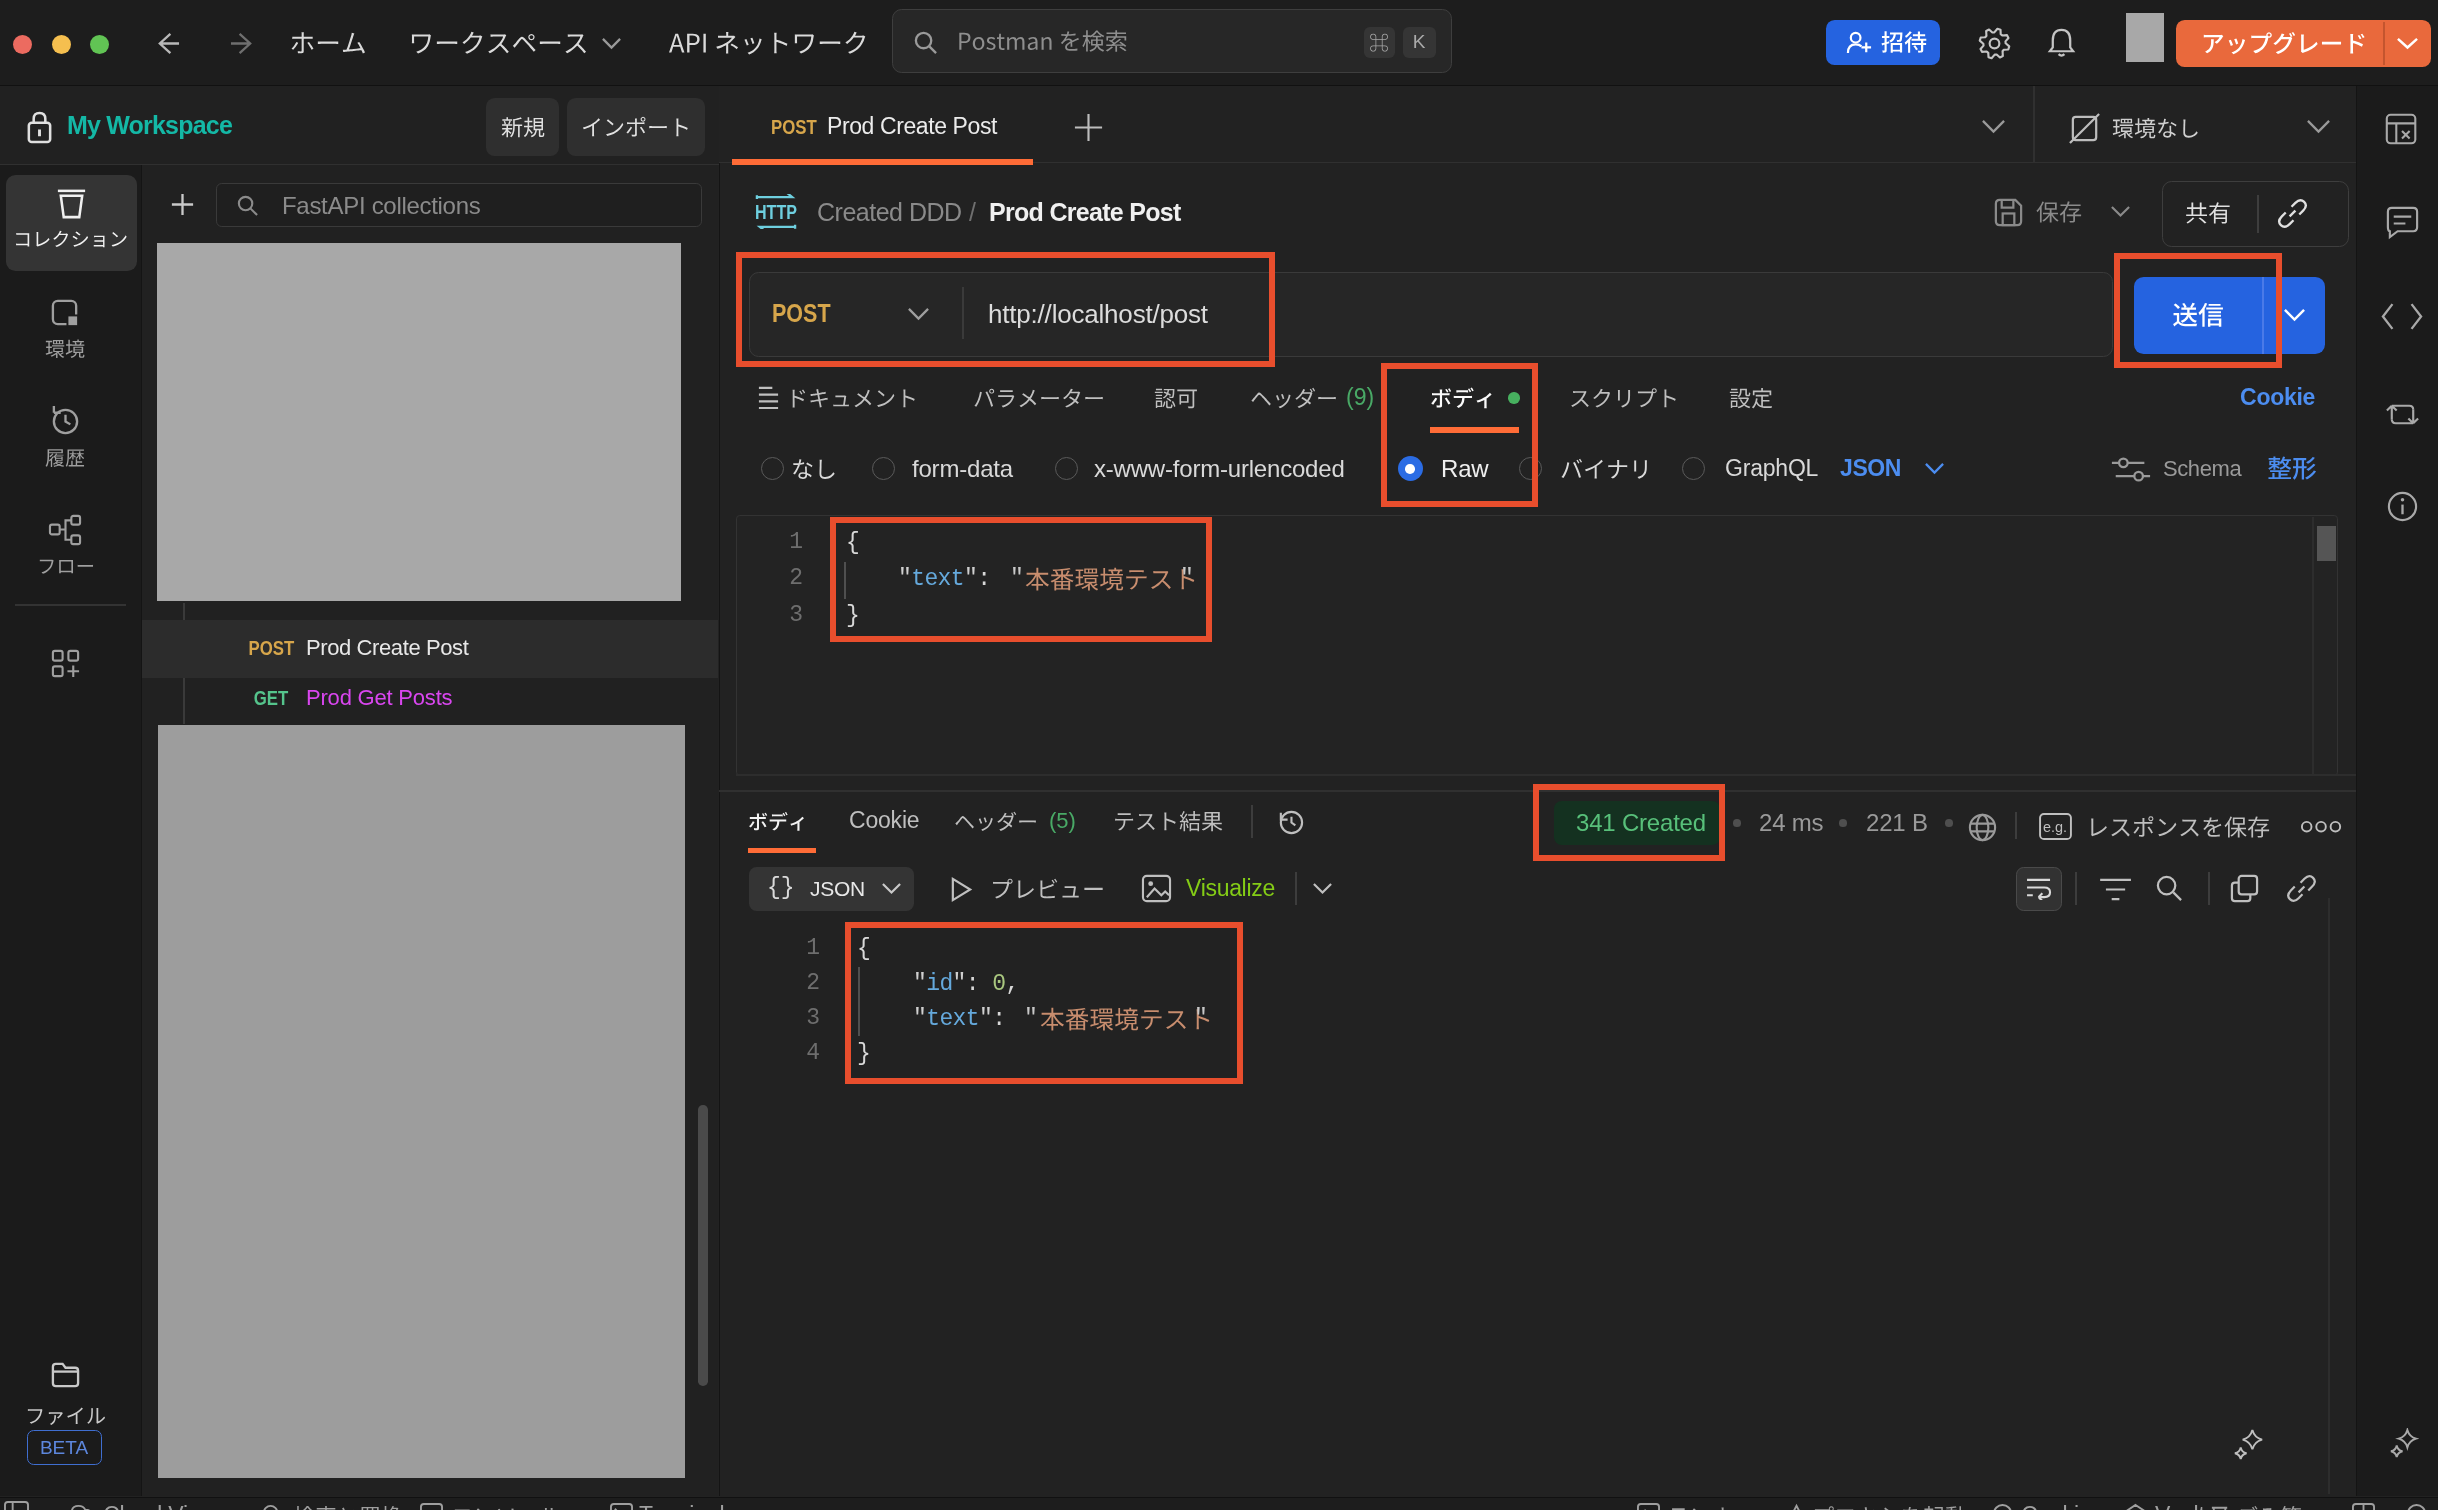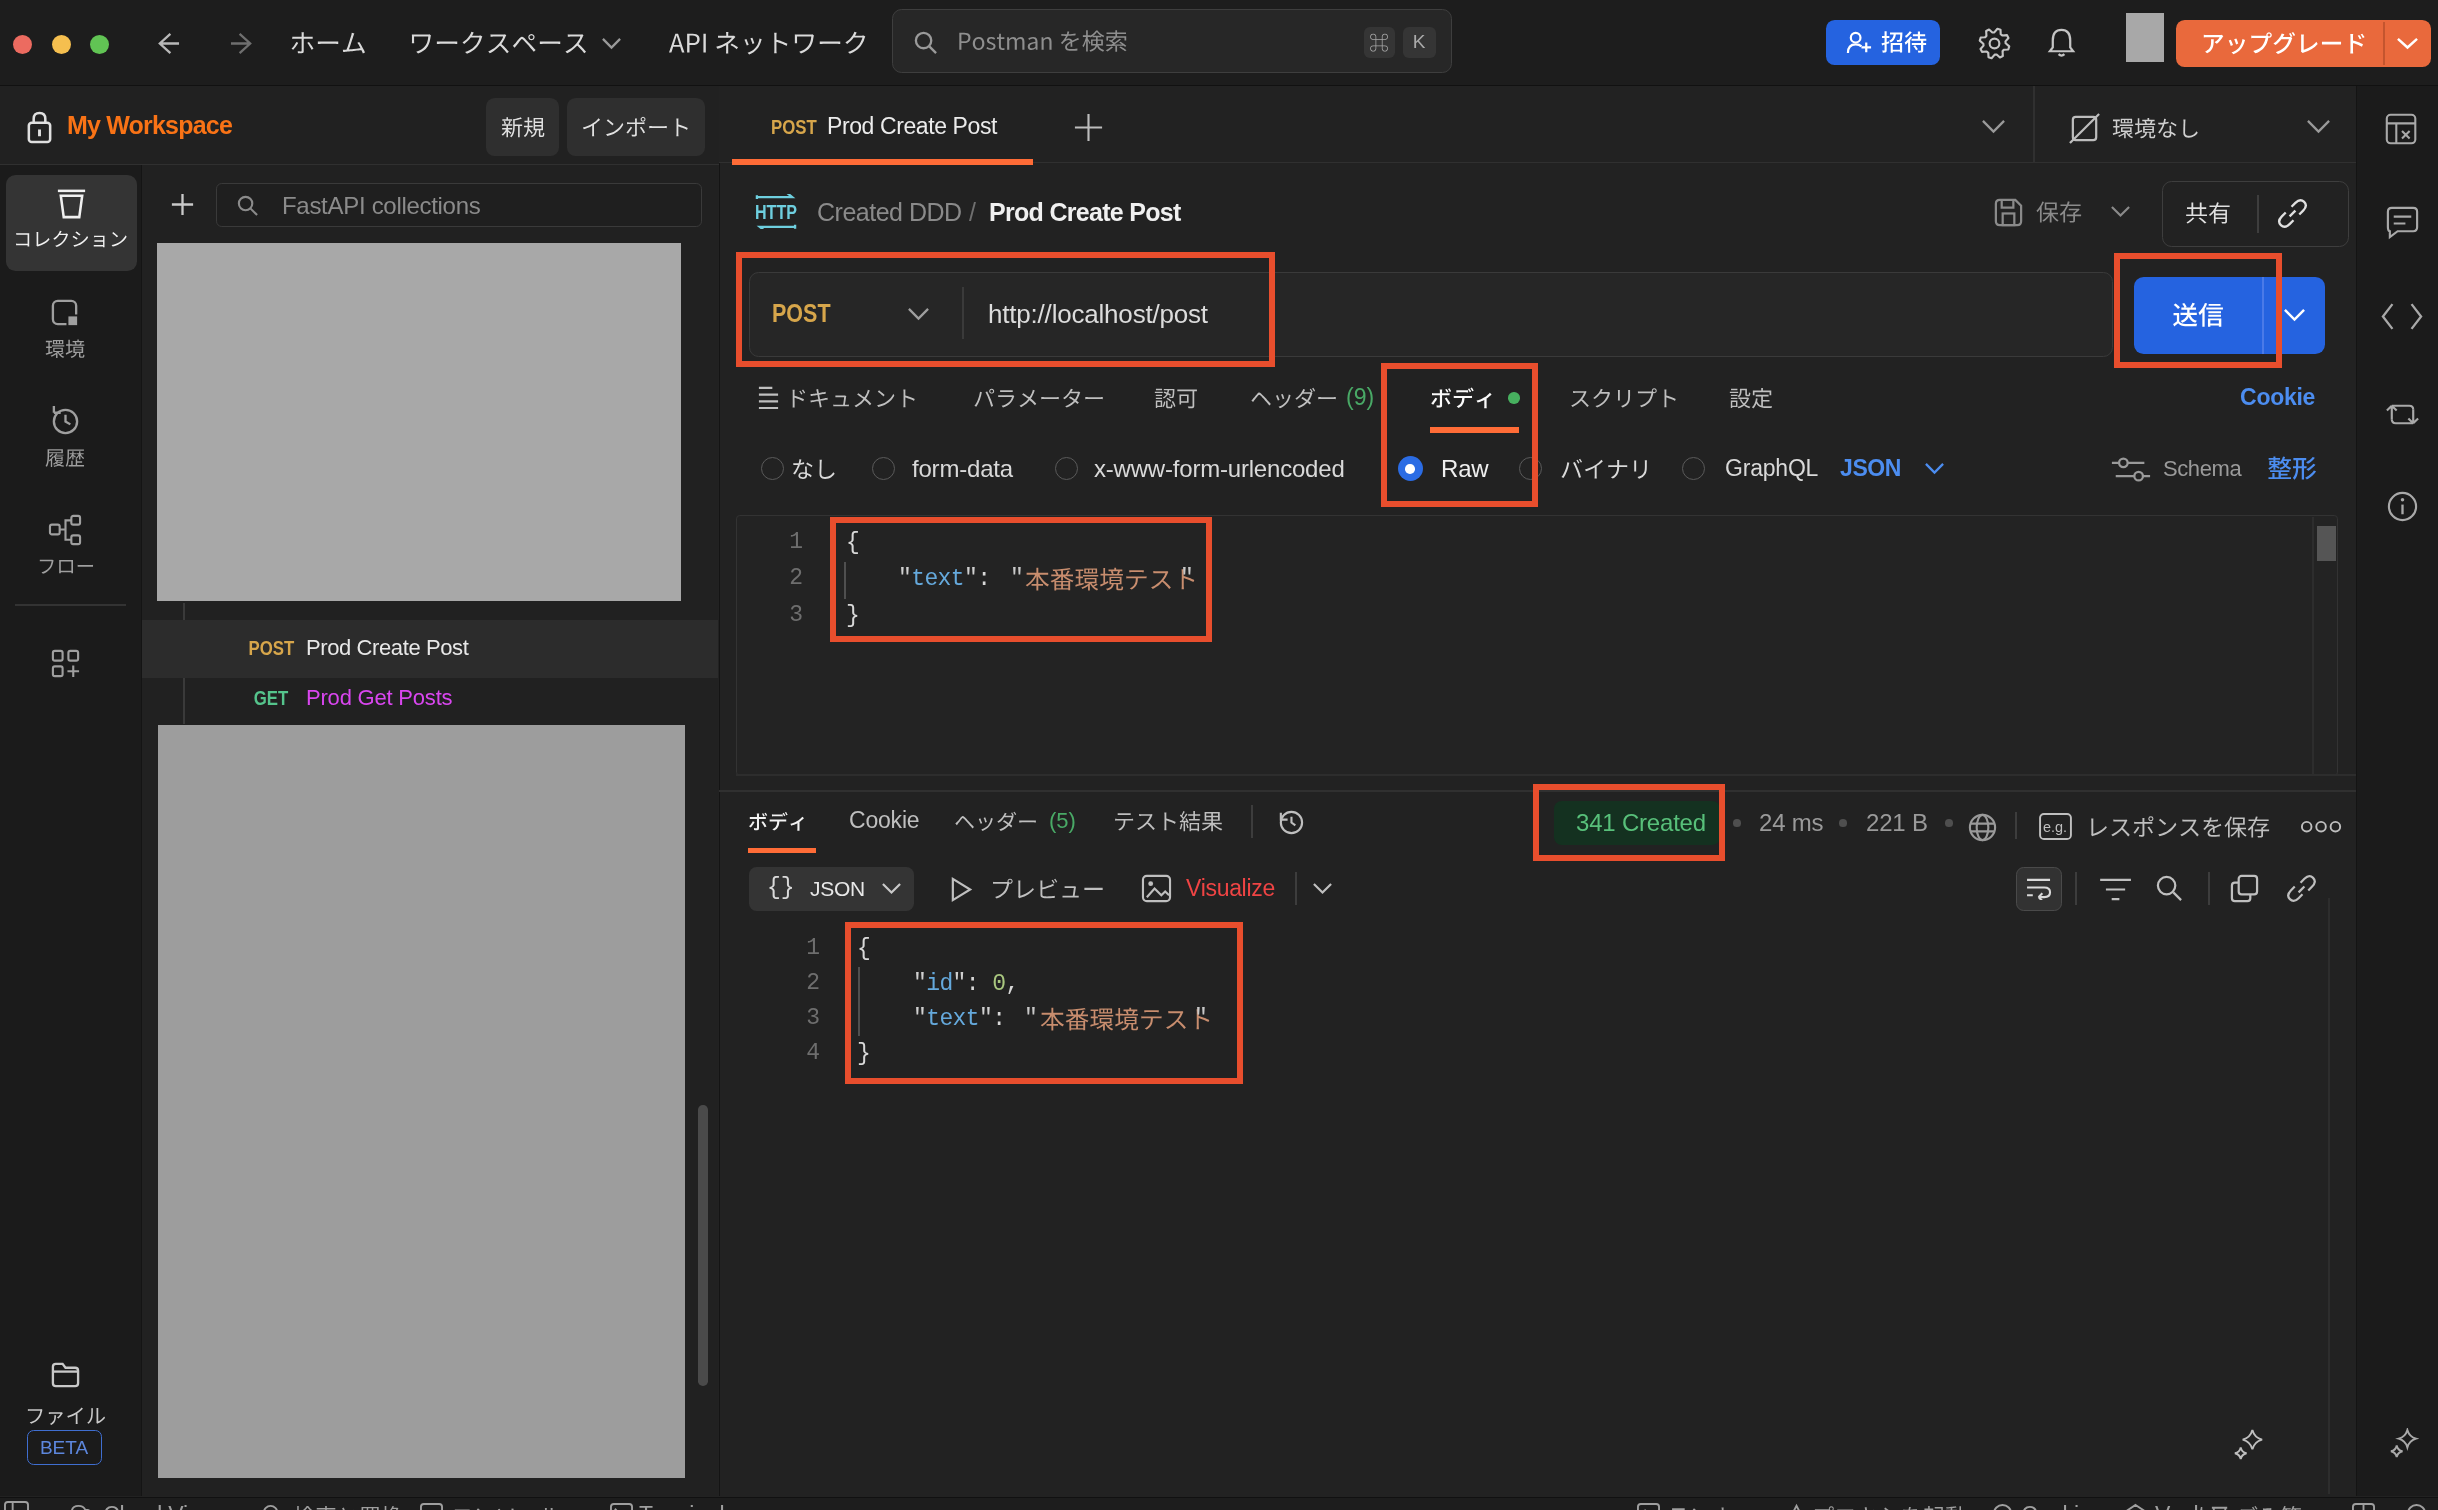--- a/index.html
+++ b/index.html
@@ -74,21 +74,21 @@
     </svg>
 <svg style="position:absolute;left:2396px;top:37px" width="23" height="13.4" viewBox="0 0 24 14" fill="none">
       <path d="M2 2 L12 11 L22 2" stroke="#fff" stroke-width="2.6"></path>
     </svg>
 <div style="position:absolute;left:0px;top:86px;width:719px;height:79px;background:#212121;border-bottom:1.9px solid #303030"></div>
 <svg style="position:absolute;left:24px;top:110px" width="31" height="37" viewBox="0 0 32 38" fill="none">
       <rect x="5" y="13" width="22" height="20" rx="3" stroke="#e0e0e0" stroke-width="2.6"></rect>
       <path d="M10 13 V9 Q10 3 16 3 Q22 3 22 9 V13" stroke="#e0e0e0" stroke-width="2.6"></path>
       <rect x="14.5" y="20" width="3" height="7" fill="#e0e0e0"></rect>
     </svg>
-<div style="position:absolute;left:67px;top:126px;margin-top:-13px;line-height:25px;font-size:25px;color:#f97316;font-weight:700;letter-spacing:-0.8px;font-family:'Liberation Sans', sans-serif;white-space:pre;text-align:center;">My Workspace</div>
+<div style="position:absolute;left:67px;top:126px;margin-top:-13px;line-height:25px;font-size:25px;color:#14b8a6;font-weight:700;letter-spacing:-0.8px;font-family:'Liberation Sans', sans-serif;white-space:pre;text-align:center;">My Workspace</div>
 <div style="position:absolute;left:486px;top:98px;width:73px;height:58px;background:#2f2f2f;border-radius:8.6px"></div>
 <svg style="position:absolute;left:501px;top:110px;overflow:visible" width="46" height="35" viewBox="0 -26.4 48 36">
       <path fill="#e0e0e0" d="M13.5 -11.6H22.1V-9.9H13.5ZM1.4 -16.9H11.6V-15.5H1.4ZM1.2 -7.8H11.7V-6.3H1.2ZM1.1 -11.7H11.8V-10.2H1.1ZM17.8 -10.9H19.5V1.7H17.8ZM5.7 -19.2H7.3V-16.2H5.7ZM5.7 -10.5H7.3V1.8H5.7ZM12.7 -17.4 14.8 -16.8Q14.8 -16.5 14.3 -16.5V-9.4Q14.3 -8.1 14.2 -6.6Q14.1 -5.1 13.7 -3.6Q13.3 -2.1 12.6 -0.7Q11.9 0.7 10.7 1.9Q10.6 1.7 10.3 1.5Q10.1 1.3 9.9 1.1Q9.6 0.9 9.4 0.8Q10.5 -0.3 11.2 -1.6Q11.8 -2.8 12.2 -4.2Q12.5 -5.5 12.6 -6.8Q12.7 -8.2 12.7 -9.4ZM20.4 -19.1 21.8 -17.8Q20.7 -17.3 19.3 -16.9Q17.9 -16.5 16.5 -16.1Q15.0 -15.8 13.6 -15.6Q13.6 -15.8 13.4 -16.2Q13.2 -16.6 13.1 -16.9Q14.4 -17.2 15.8 -17.5Q17.1 -17.8 18.3 -18.2Q19.6 -18.6 20.4 -19.1ZM7.2 -5.9Q7.5 -5.7 8.0 -5.2Q8.5 -4.8 9.2 -4.3Q9.8 -3.8 10.3 -3.4Q10.8 -3.0 11.0 -2.8L10.0 -1.5Q9.7 -1.8 9.2 -2.3Q8.7 -2.8 8.2 -3.3Q7.6 -3.9 7.1 -4.3Q6.6 -4.8 6.2 -5.1ZM2.8 -15.0 4.2 -15.3Q4.5 -14.6 4.8 -13.7Q5.1 -12.7 5.1 -12.1L3.7 -11.7Q3.6 -12.4 3.4 -13.3Q3.1 -14.2 2.8 -15.0ZM8.7 -15.4 10.3 -15.0Q9.9 -14.2 9.6 -13.3Q9.2 -12.4 8.9 -11.7L7.5 -12.1Q7.7 -12.5 8.0 -13.1Q8.2 -13.7 8.4 -14.3Q8.6 -14.9 8.7 -15.4ZM5.7 -7.0 6.9 -6.5Q6.4 -5.3 5.5 -4.0Q4.7 -2.7 3.7 -1.7Q2.7 -0.6 1.8 0.2Q1.6 -0.1 1.3 -0.5Q0.9 -0.9 0.6 -1.1Q1.6 -1.7 2.5 -2.6Q3.5 -3.6 4.3 -4.8Q5.1 -5.9 5.7 -7.0Z M24.5 -15.5H32.7V-13.9H24.5ZM24.0 -10.2H33.1V-8.6H24.0ZM27.8 -19.1H29.4V-11.1Q29.4 -9.6 29.3 -7.9Q29.2 -6.2 28.8 -4.5Q28.3 -2.8 27.4 -1.2Q26.6 0.3 25.0 1.6Q24.9 1.4 24.7 1.2Q24.5 0.9 24.3 0.7Q24.1 0.5 23.9 0.3Q25.3 -0.7 26.1 -2.1Q26.9 -3.6 27.2 -5.1Q27.6 -6.7 27.7 -8.2Q27.8 -9.8 27.8 -11.1ZM29.1 -7.4Q29.3 -7.2 29.7 -6.8Q30.2 -6.3 30.7 -5.7Q31.2 -5.2 31.7 -4.6Q32.2 -4.0 32.6 -3.6Q33.0 -3.1 33.2 -2.9L32.0 -1.6Q31.7 -2.1 31.2 -2.7Q30.7 -3.4 30.1 -4.2Q29.5 -4.9 28.9 -5.6Q28.4 -6.2 28.0 -6.6ZM35.6 -13.2V-10.9H42.2V-13.2ZM35.6 -9.5V-7.2H42.2V-9.5ZM35.6 -16.9V-14.6H42.2V-16.9ZM34.0 -18.4H43.8V-5.6H34.0ZM39.5 -6.3H41.1V-0.7Q41.1 -0.3 41.2 -0.2Q41.3 -0.1 41.7 -0.1Q41.8 -0.1 42.1 -0.1Q42.4 -0.1 42.7 -0.1Q43.0 -0.1 43.1 -0.1Q43.4 -0.1 43.5 -0.3Q43.6 -0.5 43.7 -1.1Q43.7 -1.8 43.8 -3.2Q43.9 -3.0 44.2 -2.9Q44.5 -2.7 44.7 -2.7Q45.0 -2.6 45.2 -2.5Q45.2 -0.9 45.0 -0.1Q44.8 0.8 44.4 1.1Q44.0 1.4 43.3 1.4Q43.2 1.4 42.9 1.4Q42.7 1.4 42.4 1.4Q42.1 1.4 41.8 1.4Q41.5 1.4 41.4 1.4Q40.6 1.4 40.2 1.2Q39.8 1.1 39.6 0.6Q39.5 0.1 39.5 -0.7ZM35.9 -6.0H37.5Q37.4 -4.6 37.0 -3.4Q36.7 -2.2 36.1 -1.2Q35.5 -0.3 34.5 0.5Q33.5 1.3 31.9 1.8Q31.8 1.5 31.5 1.1Q31.2 0.8 30.9 0.5Q32.8 -0.1 33.8 -1.0Q34.8 -2.0 35.2 -3.2Q35.7 -4.5 35.9 -6.0Z"></path>
     </svg>
 <div style="position:absolute;left:567px;top:98px;width:138px;height:58px;background:#2f2f2f;border-radius:8.6px"></div>
 <svg style="position:absolute;left:581px;top:110px;overflow:visible" width="112" height="35" viewBox="0 -26.4 117 36">
       <path fill="#e0e0e0" d="M2.0 -8.3Q5.0 -9.1 7.5 -10.3Q10.1 -11.4 12.0 -12.6Q13.2 -13.4 14.4 -14.2Q15.5 -15.1 16.5 -16.1Q17.5 -17.1 18.3 -18.0L19.9 -16.6Q18.9 -15.6 17.7 -14.6Q16.6 -13.6 15.4 -12.7Q14.1 -11.8 12.8 -10.9Q11.5 -10.1 9.9 -9.3Q8.3 -8.5 6.5 -7.8Q4.7 -7.1 2.9 -6.5ZM11.7 -11.6 13.6 -12.2V-1.7Q13.6 -1.3 13.6 -0.8Q13.7 -0.3 13.7 0.1Q13.7 0.5 13.8 0.7H11.5Q11.6 0.5 11.6 0.1Q11.6 -0.3 11.6 -0.8Q11.7 -1.3 11.7 -1.7Z M28.2 -16.9Q28.8 -16.4 29.6 -15.8Q30.4 -15.2 31.3 -14.5Q32.1 -13.9 32.9 -13.2Q33.6 -12.6 34.1 -12.1L32.6 -10.6Q32.2 -11.1 31.5 -11.7Q30.8 -12.4 30.0 -13.1Q29.2 -13.8 28.4 -14.4Q27.6 -15.0 26.9 -15.5ZM26.2 -1.4Q28.3 -1.7 29.9 -2.3Q31.6 -2.8 33.0 -3.5Q34.4 -4.1 35.4 -4.8Q37.2 -5.9 38.7 -7.4Q40.2 -8.8 41.3 -10.3Q42.5 -11.9 43.1 -13.3L44.2 -11.3Q43.4 -9.9 42.3 -8.4Q41.2 -6.9 39.7 -5.6Q38.3 -4.2 36.5 -3.1Q35.4 -2.4 34.0 -1.7Q32.6 -1.0 31.0 -0.5Q29.4 0.1 27.5 0.4Z M63.4 -17.0Q63.4 -16.4 63.8 -16.0Q64.2 -15.5 64.8 -15.5Q65.4 -15.5 65.9 -16.0Q66.3 -16.4 66.3 -17.0Q66.3 -17.6 65.9 -18.0Q65.4 -18.5 64.8 -18.5Q64.2 -18.5 63.8 -18.0Q63.4 -17.6 63.4 -17.0ZM62.3 -17.0Q62.3 -17.7 62.6 -18.3Q63.0 -18.8 63.6 -19.2Q64.1 -19.5 64.8 -19.5Q65.5 -19.5 66.1 -19.2Q66.7 -18.8 67.0 -18.3Q67.3 -17.7 67.3 -17.0Q67.3 -16.3 67.0 -15.7Q66.7 -15.2 66.1 -14.8Q65.5 -14.5 64.8 -14.5Q64.1 -14.5 63.6 -14.8Q63.0 -15.2 62.6 -15.7Q62.3 -16.3 62.3 -17.0ZM58.5 -17.7Q58.4 -17.6 58.4 -17.3Q58.4 -17.0 58.3 -16.7Q58.3 -16.3 58.3 -16.1Q58.3 -15.5 58.3 -14.7Q58.3 -13.9 58.3 -13.1Q58.3 -12.4 58.3 -11.8Q58.3 -11.4 58.3 -10.5Q58.3 -9.6 58.3 -8.5Q58.3 -7.4 58.3 -6.2Q58.3 -5.1 58.3 -4.0Q58.3 -2.9 58.3 -2.1Q58.3 -1.3 58.3 -0.8Q58.3 0.1 57.9 0.5Q57.4 1.0 56.3 1.0Q55.9 1.0 55.3 1.0Q54.7 0.9 54.1 0.9Q53.6 0.9 53.1 0.8L52.9 -1.0Q53.7 -0.9 54.4 -0.8Q55.1 -0.7 55.6 -0.7Q56.0 -0.7 56.2 -1.0Q56.5 -1.2 56.5 -1.6Q56.5 -1.9 56.5 -2.7Q56.5 -3.5 56.5 -4.6Q56.5 -5.6 56.5 -6.8Q56.5 -7.9 56.5 -9.0Q56.5 -10.0 56.5 -10.8Q56.5 -11.5 56.5 -11.8Q56.5 -12.2 56.5 -13.0Q56.5 -13.8 56.5 -14.6Q56.5 -15.5 56.5 -16.1Q56.5 -16.5 56.4 -17.0Q56.4 -17.5 56.3 -17.7ZM48.1 -13.9Q48.6 -13.8 49.1 -13.8Q49.5 -13.7 50.1 -13.7Q50.4 -13.7 51.2 -13.7Q52.1 -13.7 53.3 -13.7Q54.5 -13.7 55.8 -13.7Q57.2 -13.7 58.6 -13.7Q60.0 -13.7 61.2 -13.7Q62.4 -13.7 63.3 -13.7Q64.1 -13.7 64.4 -13.7Q64.8 -13.7 65.3 -13.8Q65.9 -13.8 66.3 -13.8V-11.9Q65.8 -12.0 65.3 -12.0Q64.8 -12.0 64.4 -12.0Q64.1 -12.0 63.3 -12.0Q62.4 -12.0 61.2 -12.0Q60.0 -12.0 58.7 -12.0Q57.3 -12.0 55.9 -12.0Q54.5 -12.0 53.3 -12.0Q52.1 -12.0 51.2 -12.0Q50.4 -12.0 50.1 -12.0Q49.6 -12.0 49.1 -12.0Q48.6 -12.0 48.1 -11.9ZM53.4 -8.4Q53.0 -7.7 52.5 -6.8Q52.0 -5.9 51.3 -5.1Q50.7 -4.2 50.1 -3.4Q49.5 -2.7 49.0 -2.1L47.4 -3.2Q48.0 -3.7 48.6 -4.5Q49.2 -5.2 49.8 -6.0Q50.4 -6.9 50.9 -7.7Q51.5 -8.5 51.8 -9.2ZM63.0 -9.2Q63.5 -8.7 64.0 -7.9Q64.6 -7.1 65.1 -6.3Q65.7 -5.4 66.2 -4.6Q66.7 -3.8 67.0 -3.2L65.3 -2.3Q65.0 -2.9 64.5 -3.8Q64.0 -4.6 63.5 -5.4Q63.0 -6.3 62.4 -7.1Q61.9 -7.8 61.5 -8.4Z M71.3 -10.0Q71.7 -9.9 72.2 -9.9Q72.7 -9.9 73.3 -9.9Q73.9 -9.8 74.6 -9.8Q74.9 -9.8 75.7 -9.8Q76.5 -9.8 77.5 -9.8Q78.5 -9.8 79.7 -9.8Q80.8 -9.8 82.0 -9.8Q83.2 -9.8 84.2 -9.8Q85.3 -9.8 86.0 -9.8Q86.8 -9.8 87.2 -9.8Q88.0 -9.8 88.6 -9.9Q89.3 -9.9 89.6 -10.0V-7.7Q89.3 -7.7 88.6 -7.8Q87.9 -7.8 87.2 -7.8Q86.8 -7.8 86.0 -7.8Q85.2 -7.8 84.2 -7.8Q83.2 -7.8 82.0 -7.8Q80.9 -7.8 79.7 -7.8Q78.5 -7.8 77.5 -7.8Q76.5 -7.8 75.7 -7.8Q74.9 -7.8 74.6 -7.8Q73.6 -7.8 72.7 -7.8Q71.9 -7.8 71.3 -7.7Z M99.8 -2.0Q99.8 -2.4 99.8 -3.3Q99.8 -4.3 99.8 -5.6Q99.8 -7.0 99.8 -8.5Q99.8 -10.0 99.8 -11.4Q99.8 -12.8 99.8 -13.8Q99.8 -14.9 99.8 -15.4Q99.8 -15.9 99.7 -16.6Q99.7 -17.3 99.6 -17.8H101.8Q101.8 -17.3 101.7 -16.6Q101.7 -15.9 101.7 -15.4Q101.7 -14.5 101.7 -13.3Q101.7 -12.0 101.7 -10.6Q101.7 -9.2 101.7 -7.8Q101.7 -6.4 101.7 -5.2Q101.7 -4.0 101.7 -3.1Q101.7 -2.3 101.7 -2.0Q101.7 -1.7 101.7 -1.2Q101.7 -0.7 101.8 -0.2Q101.8 0.3 101.8 0.7H99.6Q99.7 0.1 99.7 -0.6Q99.8 -1.4 99.8 -2.0ZM101.3 -11.8Q102.4 -11.4 103.8 -11.0Q105.1 -10.5 106.6 -10.0Q108.0 -9.4 109.3 -8.9Q110.5 -8.3 111.5 -7.9L110.7 -5.9Q109.7 -6.5 108.5 -7.0Q107.2 -7.6 105.9 -8.1Q104.6 -8.6 103.4 -9.0Q102.2 -9.4 101.3 -9.7Z"></path>
     </svg>
 <div style="position:absolute;left:5.8px;top:175px;width:131px;height:96px;background:#343434;border-radius:9.6px"></div>
 <svg style="position:absolute;left:54px;top:186px" width="35" height="35" viewBox="0 0 36 36" fill="none">
@@ -349,21 +349,21 @@
       <path d="M4 3 L22 14 L4 25 Z" stroke="#bfbfbf" stroke-width="2.3"></path>
     </svg>
 <svg style="position:absolute;left:990px;top:871px;overflow:visible" width="117" height="37" viewBox="0 -27.6 122 38">
       <path fill="#bfbfbf" d="M19.3 -17.2Q19.3 -16.6 19.8 -16.1Q20.3 -15.7 20.9 -15.7Q21.6 -15.7 22.0 -16.1Q22.5 -16.6 22.5 -17.2Q22.5 -17.9 22.0 -18.4Q21.6 -18.8 20.9 -18.8Q20.3 -18.8 19.8 -18.4Q19.3 -17.9 19.3 -17.2ZM18.2 -17.2Q18.2 -18.0 18.6 -18.6Q19.0 -19.2 19.6 -19.6Q20.2 -19.9 20.9 -19.9Q21.7 -19.9 22.3 -19.6Q22.9 -19.2 23.2 -18.6Q23.6 -18.0 23.6 -17.2Q23.6 -16.5 23.2 -15.9Q22.9 -15.3 22.3 -14.9Q21.7 -14.6 20.9 -14.6Q20.2 -14.6 19.6 -14.9Q19.0 -15.3 18.6 -15.9Q18.2 -16.5 18.2 -17.2ZM20.3 -15.6Q20.2 -15.4 20.1 -15.1Q20.0 -14.8 19.9 -14.4Q19.8 -13.5 19.4 -12.3Q19.1 -11.2 18.7 -10.0Q18.2 -8.8 17.7 -7.6Q17.1 -6.5 16.4 -5.6Q15.3 -4.2 13.9 -3.0Q12.6 -1.8 10.8 -0.8Q9.1 0.2 6.9 0.8L5.3 -0.9Q7.6 -1.5 9.3 -2.4Q11.1 -3.3 12.4 -4.4Q13.6 -5.4 14.6 -6.7Q15.5 -7.8 16.1 -9.2Q16.8 -10.6 17.2 -12.0Q17.6 -13.4 17.8 -14.5Q17.4 -14.5 16.5 -14.5Q15.6 -14.5 14.3 -14.5Q13.0 -14.5 11.6 -14.5Q10.3 -14.5 9.0 -14.5Q7.7 -14.5 6.8 -14.5Q5.9 -14.5 5.5 -14.5Q4.8 -14.5 4.2 -14.5Q3.6 -14.5 3.1 -14.5V-16.6Q3.5 -16.6 3.9 -16.5Q4.3 -16.5 4.7 -16.5Q5.1 -16.4 5.5 -16.4Q5.8 -16.4 6.6 -16.4Q7.3 -16.4 8.3 -16.4Q9.3 -16.4 10.5 -16.4Q11.7 -16.4 12.8 -16.4Q14.0 -16.4 14.9 -16.4Q15.9 -16.4 16.6 -16.4Q17.3 -16.4 17.6 -16.4Q17.8 -16.4 18.2 -16.5Q18.5 -16.5 18.8 -16.6Z M29.3 -0.8Q29.5 -1.1 29.5 -1.3Q29.6 -1.6 29.6 -1.9Q29.6 -2.3 29.6 -3.3Q29.6 -4.3 29.6 -5.6Q29.6 -7.0 29.6 -8.5Q29.6 -10.0 29.6 -11.4Q29.6 -12.9 29.6 -14.0Q29.6 -15.1 29.6 -15.7Q29.6 -16.0 29.5 -16.4Q29.5 -16.8 29.5 -17.2Q29.4 -17.6 29.4 -17.9H31.7Q31.7 -17.4 31.6 -16.8Q31.6 -16.2 31.6 -15.7Q31.6 -15.2 31.6 -14.3Q31.6 -13.4 31.6 -12.2Q31.6 -11.0 31.6 -9.7Q31.6 -8.5 31.6 -7.2Q31.6 -6.0 31.6 -4.9Q31.6 -3.8 31.6 -3.1Q31.6 -2.3 31.6 -2.1Q33.3 -2.5 35.1 -3.3Q37.0 -4.1 38.7 -5.1Q40.5 -6.2 42.0 -7.5Q43.6 -8.8 44.7 -10.2L45.8 -8.6Q43.4 -5.7 39.8 -3.5Q36.2 -1.3 31.7 0.0Q31.5 0.1 31.3 0.2Q31.0 0.3 30.7 0.4Z M65.5 -18.8Q65.8 -18.4 66.1 -17.8Q66.5 -17.2 66.8 -16.6Q67.2 -16.0 67.4 -15.5L66.1 -14.9Q65.8 -15.7 65.2 -16.6Q64.7 -17.6 64.2 -18.3ZM68.1 -19.8Q68.4 -19.3 68.8 -18.7Q69.2 -18.1 69.5 -17.5Q69.9 -17.0 70.1 -16.5L68.8 -15.9Q68.4 -16.7 67.9 -17.6Q67.4 -18.5 66.8 -19.2ZM54.7 -18.0Q54.7 -17.6 54.6 -17.1Q54.6 -16.6 54.6 -16.1Q54.6 -15.8 54.6 -14.8Q54.6 -13.9 54.6 -12.6Q54.6 -11.3 54.6 -9.9Q54.6 -8.5 54.6 -7.2Q54.6 -5.8 54.6 -4.8Q54.6 -3.8 54.6 -3.4Q54.6 -2.5 55.0 -2.1Q55.4 -1.8 56.2 -1.6Q56.8 -1.5 57.7 -1.5Q58.5 -1.4 59.4 -1.4Q60.4 -1.4 61.5 -1.5Q62.6 -1.5 63.7 -1.6Q64.9 -1.7 65.9 -1.8Q66.9 -2.0 67.6 -2.2V0.0Q66.6 0.2 65.2 0.3Q63.7 0.4 62.2 0.4Q60.6 0.5 59.3 0.5Q58.3 0.5 57.2 0.4Q56.2 0.4 55.5 0.3Q54.1 0.0 53.4 -0.7Q52.6 -1.4 52.6 -2.9Q52.6 -3.4 52.6 -4.5Q52.6 -5.6 52.6 -7.0Q52.6 -8.4 52.6 -9.9Q52.6 -11.3 52.6 -12.6Q52.6 -13.9 52.6 -14.8Q52.6 -15.7 52.6 -16.1Q52.6 -16.4 52.6 -16.7Q52.6 -17.0 52.6 -17.4Q52.5 -17.7 52.5 -18.0ZM53.7 -10.4Q54.8 -10.7 56.1 -11.0Q57.4 -11.4 58.7 -11.8Q60.1 -12.2 61.4 -12.7Q62.7 -13.1 63.7 -13.6Q64.2 -13.8 64.8 -14.1Q65.3 -14.3 65.8 -14.7L66.7 -12.7Q66.1 -12.5 65.5 -12.3Q64.9 -12.0 64.4 -11.8Q63.3 -11.3 61.9 -10.9Q60.5 -10.4 59.0 -9.9Q57.6 -9.5 56.2 -9.1Q54.8 -8.7 53.7 -8.4Z M89.7 -11.4Q89.6 -11.3 89.6 -11.0Q89.5 -10.8 89.5 -10.7Q89.5 -10.1 89.3 -9.2Q89.2 -8.3 89.0 -7.1Q88.9 -6.0 88.7 -4.9Q88.5 -3.8 88.4 -2.8Q88.3 -1.9 88.2 -1.4H86.1Q86.2 -1.8 86.4 -2.7Q86.5 -3.5 86.7 -4.6Q86.8 -5.7 87.0 -6.8Q87.1 -7.9 87.3 -8.8Q87.4 -9.7 87.4 -10.1Q86.9 -10.1 86.1 -10.1Q85.3 -10.1 84.3 -10.1Q83.3 -10.1 82.3 -10.1Q81.3 -10.1 80.7 -10.1Q80.0 -10.1 79.8 -10.1Q79.2 -10.1 78.8 -10.1Q78.3 -10.1 77.8 -10.1V-12.1Q78.1 -12.1 78.4 -12.0Q78.8 -12.0 79.1 -12.0Q79.4 -12.0 79.7 -12.0Q80.0 -12.0 80.7 -12.0Q81.4 -12.0 82.3 -12.0Q83.2 -12.0 84.2 -12.0Q85.1 -12.0 85.9 -12.0Q86.6 -12.0 87.0 -12.0Q87.2 -12.0 87.5 -12.0Q87.7 -12.0 87.9 -12.0Q88.1 -12.1 88.2 -12.1ZM75.6 -2.2Q76.0 -2.2 76.5 -2.1Q77.0 -2.1 77.6 -2.1Q77.9 -2.1 78.9 -2.1Q79.9 -2.1 81.2 -2.1Q82.6 -2.1 84.1 -2.1Q85.6 -2.1 87.0 -2.1Q88.4 -2.1 89.4 -2.1Q90.3 -2.1 90.7 -2.1Q91.0 -2.1 91.6 -2.1Q92.2 -2.1 92.5 -2.2V-0.2Q92.3 -0.2 92.0 -0.2Q91.7 -0.3 91.3 -0.3Q91.0 -0.3 90.7 -0.3Q90.4 -0.3 89.4 -0.3Q88.4 -0.3 87.0 -0.3Q85.6 -0.3 84.1 -0.3Q82.6 -0.3 81.2 -0.3Q79.8 -0.3 78.8 -0.3Q77.9 -0.3 77.6 -0.3Q77.0 -0.3 76.6 -0.2Q76.1 -0.2 75.6 -0.2Z M98.4 -10.4Q98.8 -10.4 99.3 -10.3Q99.9 -10.3 100.5 -10.3Q101.1 -10.3 101.8 -10.3Q102.2 -10.3 103.0 -10.3Q103.8 -10.3 104.9 -10.3Q105.9 -10.3 107.1 -10.3Q108.4 -10.3 109.6 -10.3Q110.8 -10.3 111.9 -10.3Q113.0 -10.3 113.8 -10.3Q114.6 -10.3 114.9 -10.3Q115.8 -10.3 116.5 -10.3Q117.1 -10.4 117.5 -10.4V-8.0Q117.2 -8.1 116.5 -8.1Q115.8 -8.1 115.0 -8.1Q114.6 -8.1 113.8 -8.1Q112.9 -8.1 111.9 -8.1Q110.8 -8.1 109.6 -8.1Q108.4 -8.1 107.2 -8.1Q105.9 -8.1 104.9 -8.1Q103.8 -8.1 103.0 -8.1Q102.2 -8.1 101.8 -8.1Q100.8 -8.1 99.9 -8.1Q99.0 -8.1 98.4 -8.0Z"></path>
     </svg>
 <svg style="position:absolute;left:1141px;top:874px" width="31" height="29" viewBox="0 0 32 30" fill="none">
       <rect x="2" y="2" width="28" height="26" rx="4" stroke="#bfbfbf" stroke-width="2.2"></rect>
       <circle cx="10" cy="10" r="2.5" fill="#bfbfbf"></circle>
       <path d="M6 24 L14 15 L21 22 L25 18 L29 22" stroke="#bfbfbf" stroke-width="2.2"></path>
     </svg>
-<div style="position:absolute;left:1186px;top:889px;margin-top:-12px;line-height:23px;font-size:23px;color:#ef4444;font-weight:400;letter-spacing:-0.3px;font-family:'Liberation Sans', sans-serif;white-space:pre;">Visualize</div>
+<div style="position:absolute;left:1186px;top:889px;margin-top:-12px;line-height:23px;font-size:23px;color:#84cc16;font-weight:400;letter-spacing:-0.3px;font-family:'Liberation Sans', sans-serif;white-space:pre;">Visualize</div>
 <div style="position:absolute;left:1295px;top:872px;width:1.9px;height:33px;background:#3d3d3d"></div>
 <svg style="position:absolute;left:1312px;top:882px" width="21" height="13.4" viewBox="0 0 22 14" fill="none">
       <path d="M2 2 L11 11 L20 2" stroke="#bfbfbf" stroke-width="2.3"></path>
     </svg>
 <div style="position:absolute;left:2016px;top:867px;width:46px;height:44px;background:#323232;border:1.9px solid #4a4a4a;border-radius:7.7px"></div>
 <svg style="position:absolute;left:2025px;top:877px" width="29" height="23" viewBox="0 0 30 24" fill="none">
       <path d="M2 3 H26 M2 11 H20 Q26 11 26 16 Q26 21 20 21 H14 M14 21 L18 17 M14 21 L18 25 M2 19 H8" stroke="#d9d9d9" stroke-width="2.2"></path>
     </svg>
 <div style="position:absolute;left:2075px;top:872px;width:1.9px;height:33px;background:#3d3d3d"></div>
 <svg style="position:absolute;left:2098px;top:877px" width="37" height="25" viewBox="0 0 38 26" fill="none">

